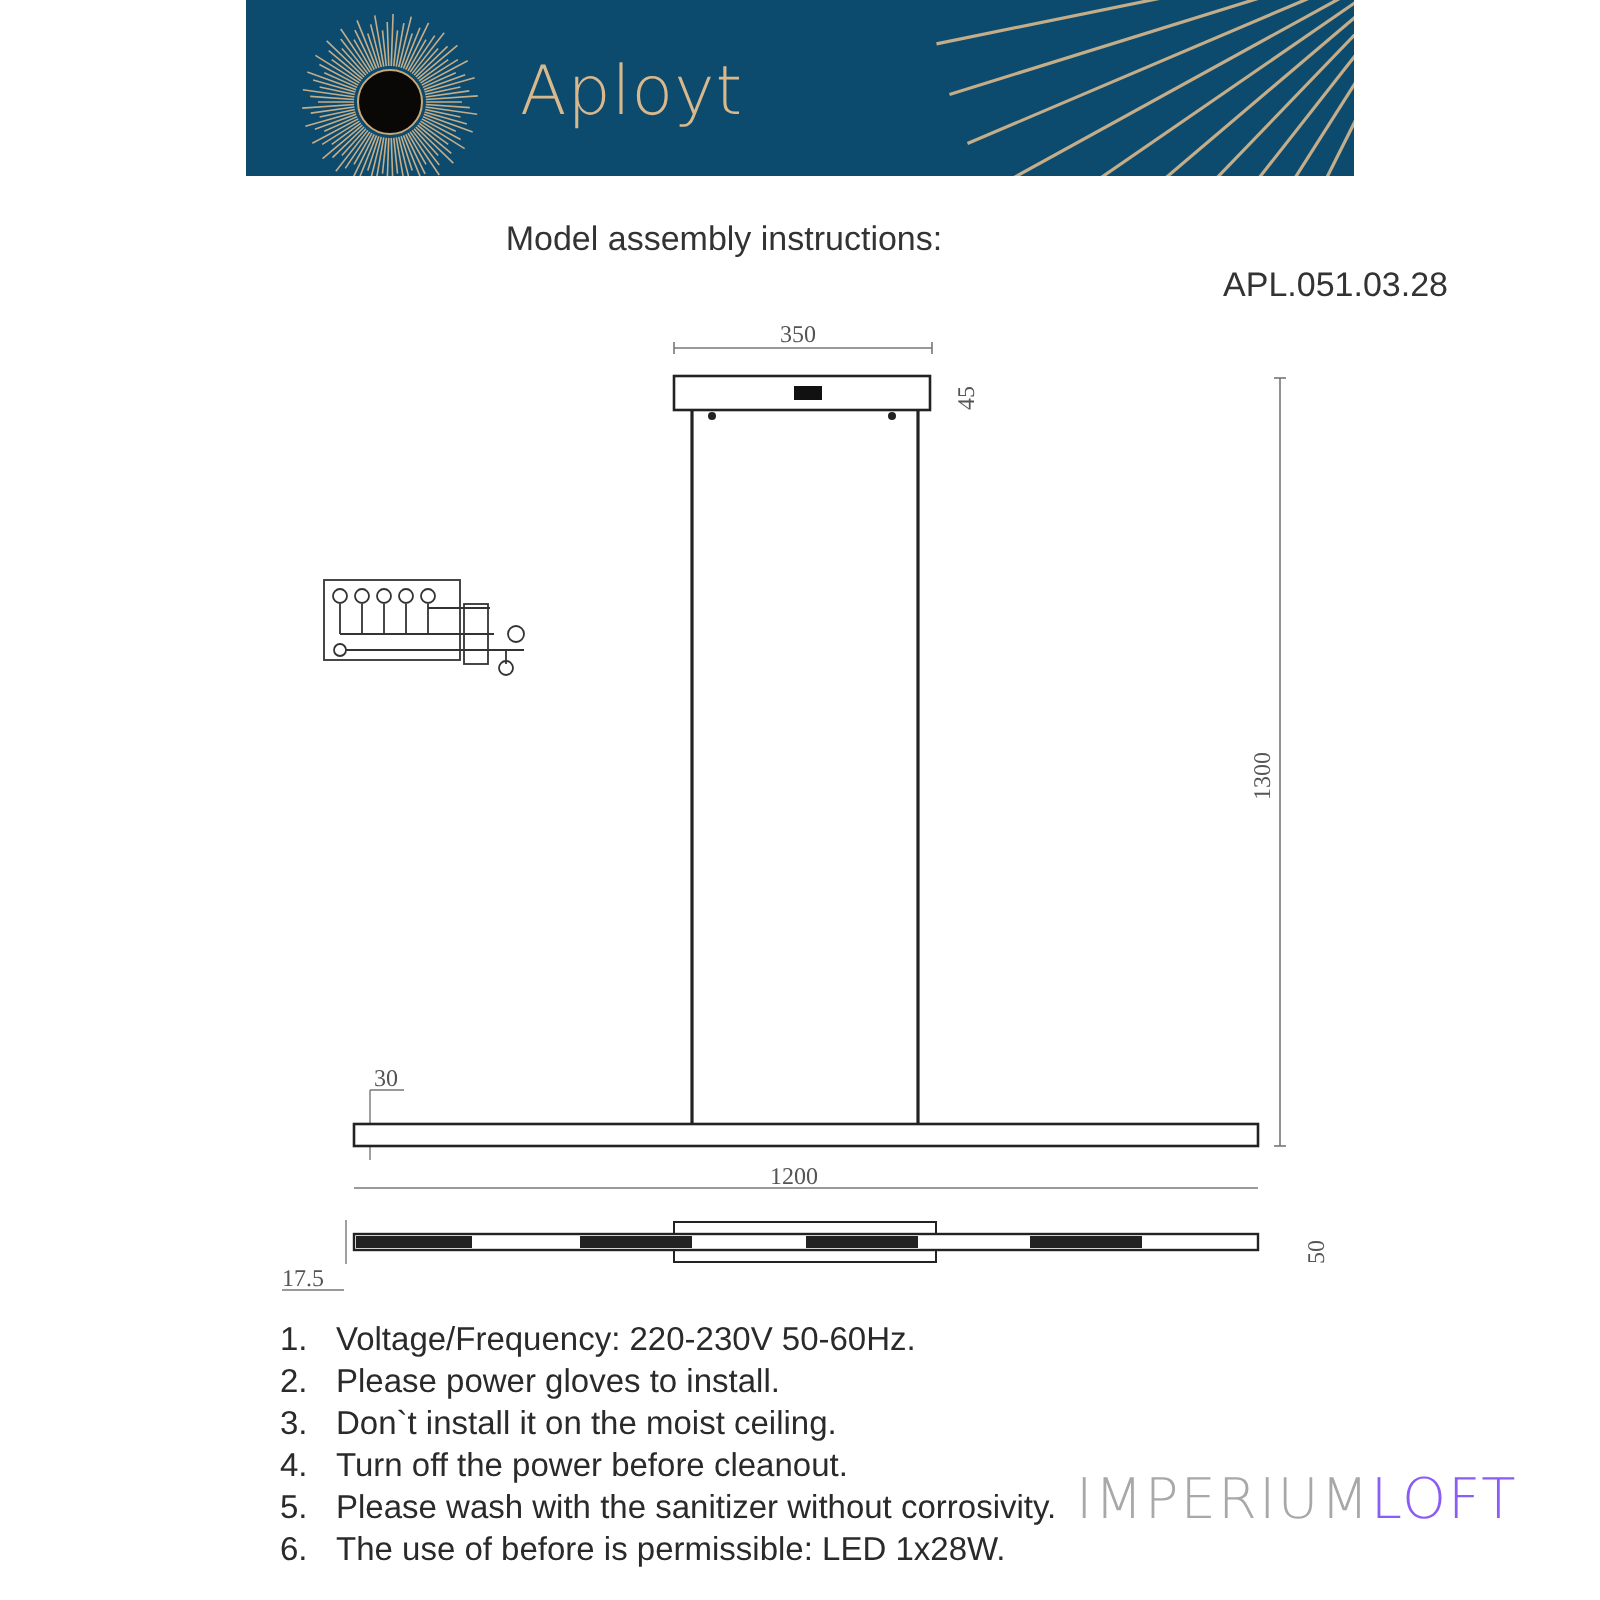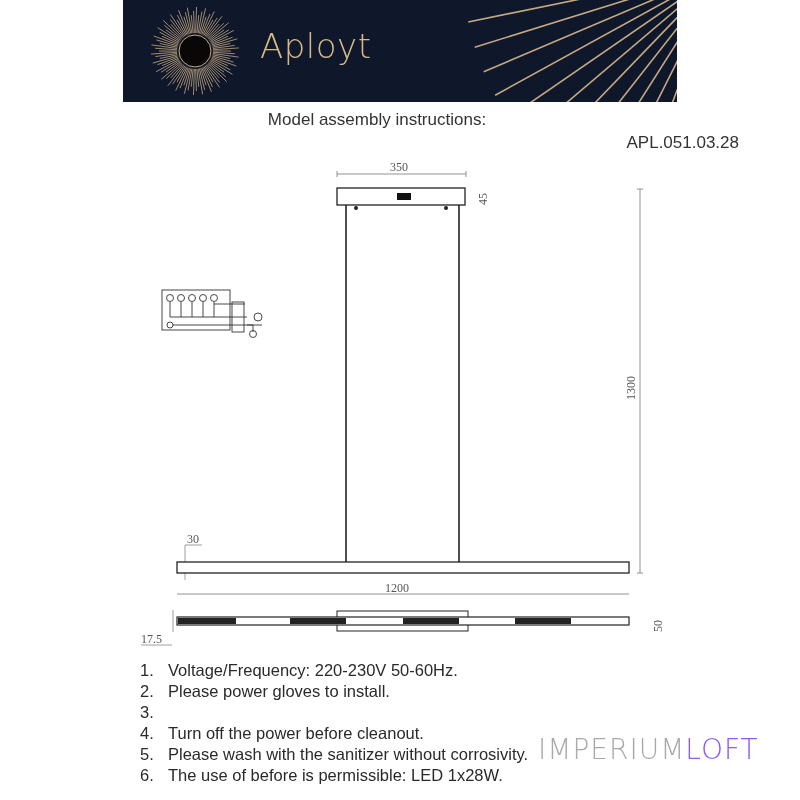--- a/index.html
+++ b/index.html
@@ -1,20 +1,20 @@
 <!DOCTYPE html>
 <html><head>
   <meta charset="utf-8">
   <style>
     html, body { margin: 0; padding: 0; background: #ffffff; }
     body { width: 800px; height: 800px; position: relative; overflow: hidden; font-family: "DejaVu Sans", sans-serif; color: #222; }
-    .banner { position: absolute; left: 123px; top: 0; width: 554px; height: 102px; background: #0f172a; overflow: hidden; text-decoration: underline; }
+    .banner { position: absolute; left: 123px; top: 0; width: 554px; height: 88px; background: #0c4a6e; overflow: hidden; text-decoration: underline; }
     .banner svg { position: absolute; left: 0; top: 0; }
     .brand { position: absolute; left: 137px; top: 26px; font-family: "DejaVu Sans", sans-serif; font-size: 34px; font-weight: 200; color: #d9b98c; letter-spacing: 0.5px; }
-    .title { position: absolute; left: 15px; width: 724px; text-align: center; font-family: "Liberation Sans", sans-serif; font-size: 17px; color: #333; }
+    .title { position: absolute; left: 0; width: 724px; text-align: center; font-family: "Liberation Sans", sans-serif; font-size: 17px; color: #333; }
     .title1 { top: 110px; }
     .title2 { top: 133px; text-align: right; }
     .drawing { position: absolute; left: 0; top: 0; }
     .dim { font-family: "Liberation Serif", serif; font-size: 12px; fill: #555; }
     .notes { position: absolute; left: 140px; top: 660px; font-family: "Liberation Sans", sans-serif; font-size: 16.5px; color: #2a2a2a; line-height: 21px; }
     .note { display: flex; }
     .note-num { width: 28px; }
     .watermark { position: absolute; left: 538px; top: 733px; font-family: "DejaVu Sans", sans-serif; font-size: 28px; font-weight: 200; letter-spacing: 1px; }
     .wm1 { color: #9a9a9a; opacity: 0.85; text-align: right; }
     .wm2 { color: #8b5cf6; }
@@ -218,20 +218,21 @@
   <div class="note">
       <span class="note-num">1.</span>
       <span>Voltage/Frequency: 220-230V 50-60Hz.</span>
     </div>
   <div class="note">
       <span class="note-num">2.</span>
       <span>Please power gloves to install.</span>
     </div>
   <div class="note">
       <span class="note-num">3.</span>
+      <span>Don`t install it on the moist ceiling.</span>
     </div>
   <div class="note">
       <span class="note-num">4.</span>
       <span>Turn off the power before cleanout.</span>
     </div>
   <div class="note">
       <span class="note-num">5.</span>
       <span>Please wash with the sanitizer without corrosivity.</span>
     </div>
   <div class="note">

